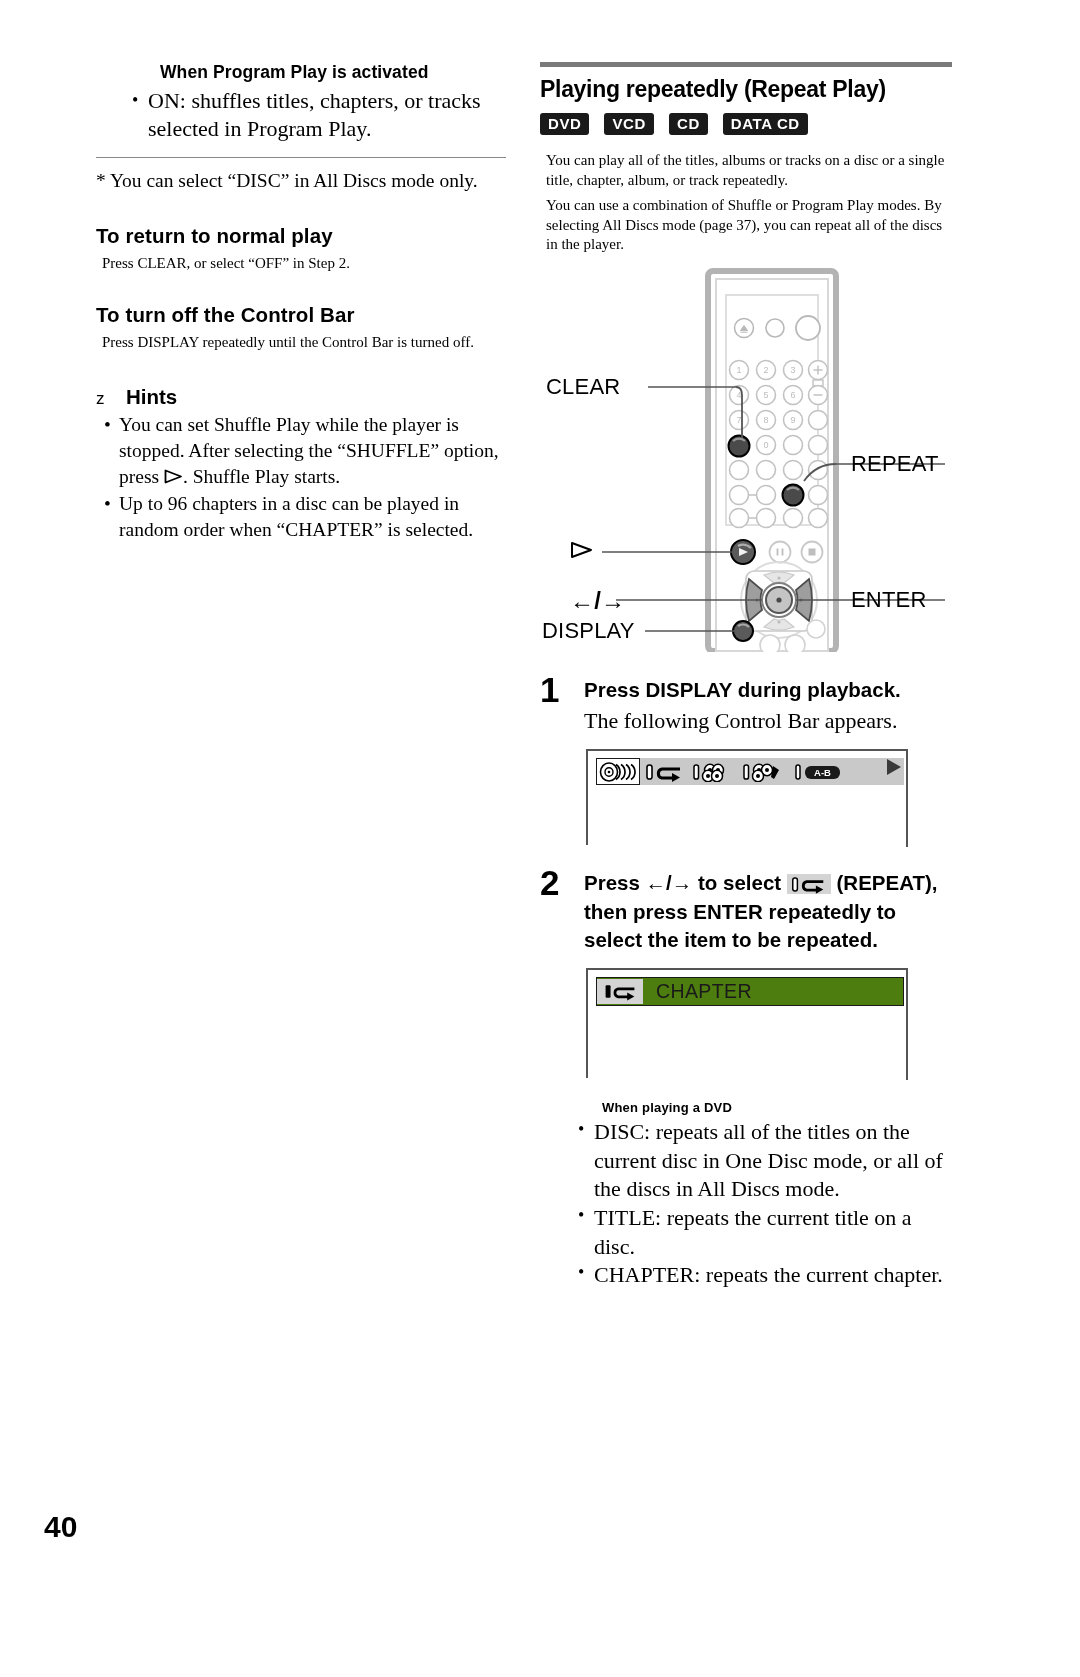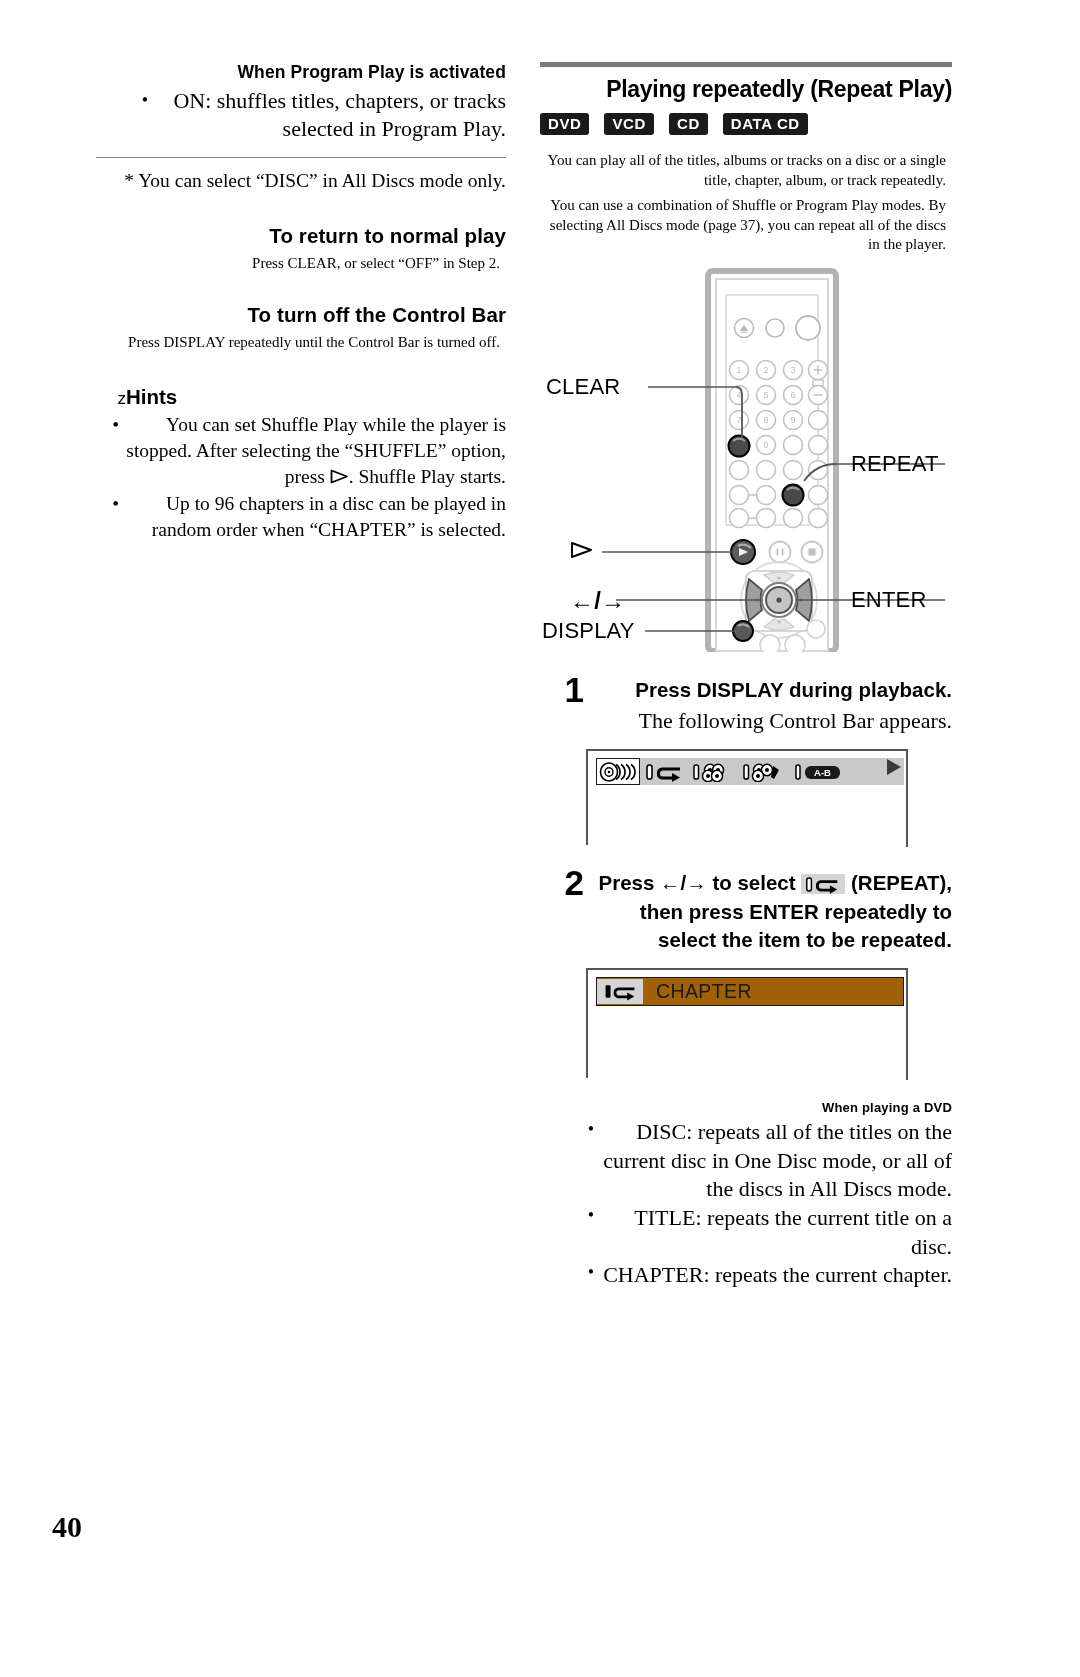--- a/index.html
+++ b/index.html
@@ -8,21 +8,21 @@
     background: #ffffff;
   }
   body {
     width: 1080px; height: 1677px;
     position: relative;
     font-family: "Liberation Serif", serif;
     color: #000;
     overflow: hidden;
   }
 
-  .page { position: relative; width: 1080px; height: 1677px; text-align: right; }
+  .page { position: relative; width: 1080px; height: 1677px; }
 
   
   .col-left {
     position: absolute;
     left: 96px; top: 62px;
     width: 410px;
   }
   .col-right {
     position: absolute;
     left: 540px; top: 62px;
@@ -65,21 +65,21 @@
   .footnote {
     font-size: 19.5px;
     line-height: 1.3;
     margin: 0;
   }
 
   h3.head {
     font-family: "Liberation Sans", sans-serif;
     font-weight: bold;
     font-size: 20.5px;
-    margin: 30px 0 5px 8px;
+    margin: 30px 0 5px 0;
     letter-spacing: .1px;
   }
   p.body {
     font-size: 15px;
     line-height: 1.3;
     margin: 6px;
   }
 
   
   .hints-head {
@@ -238,21 +238,21 @@
     width: 322px;
     height: 110px;
     border-left: 2.2px solid #555;
     border-top: 2.2px solid #555;
   }
   .screen2 .chaprow {
     position: absolute;
     left: 8px; top: 7px;
     width: 308px; height: 29px;
     border: 1.8px solid #1a1a1a;
-    background: #a16207;
+    background: #4d7c0f;
     display: flex;
     align-items: center;
   }
   .screen2 .chapicon {
     width: 46px; height: 25px;
     background: #d4d4d4;
     display: flex;
     align-items: center;
     justify-content: center;
   }
@@ -283,23 +283,23 @@
     font-size: 22px;
     line-height: 1.3;
     margin-left: 38px;
   }
   .dvd-item .dot { width: 16px; flex: 0 0 16px; font-size: 18px; }
   .dvd-item .btxt { flex: 1 1 auto; }
 
   
   .pageno {
     position: absolute;
-    left: 52px;
+    left: 44px;
     top: 1510px;
-    font-family: Liberation Serif, serif;
+    font-family: Liberation Sans, sans-serif;
     font-weight: bold;
     font-size: 30px;
   }
 
   .tri-glyph { display: inline-block; vertical-align: -1px; }
 </style>
 </head>
 <body>
 
 <div class="page">

